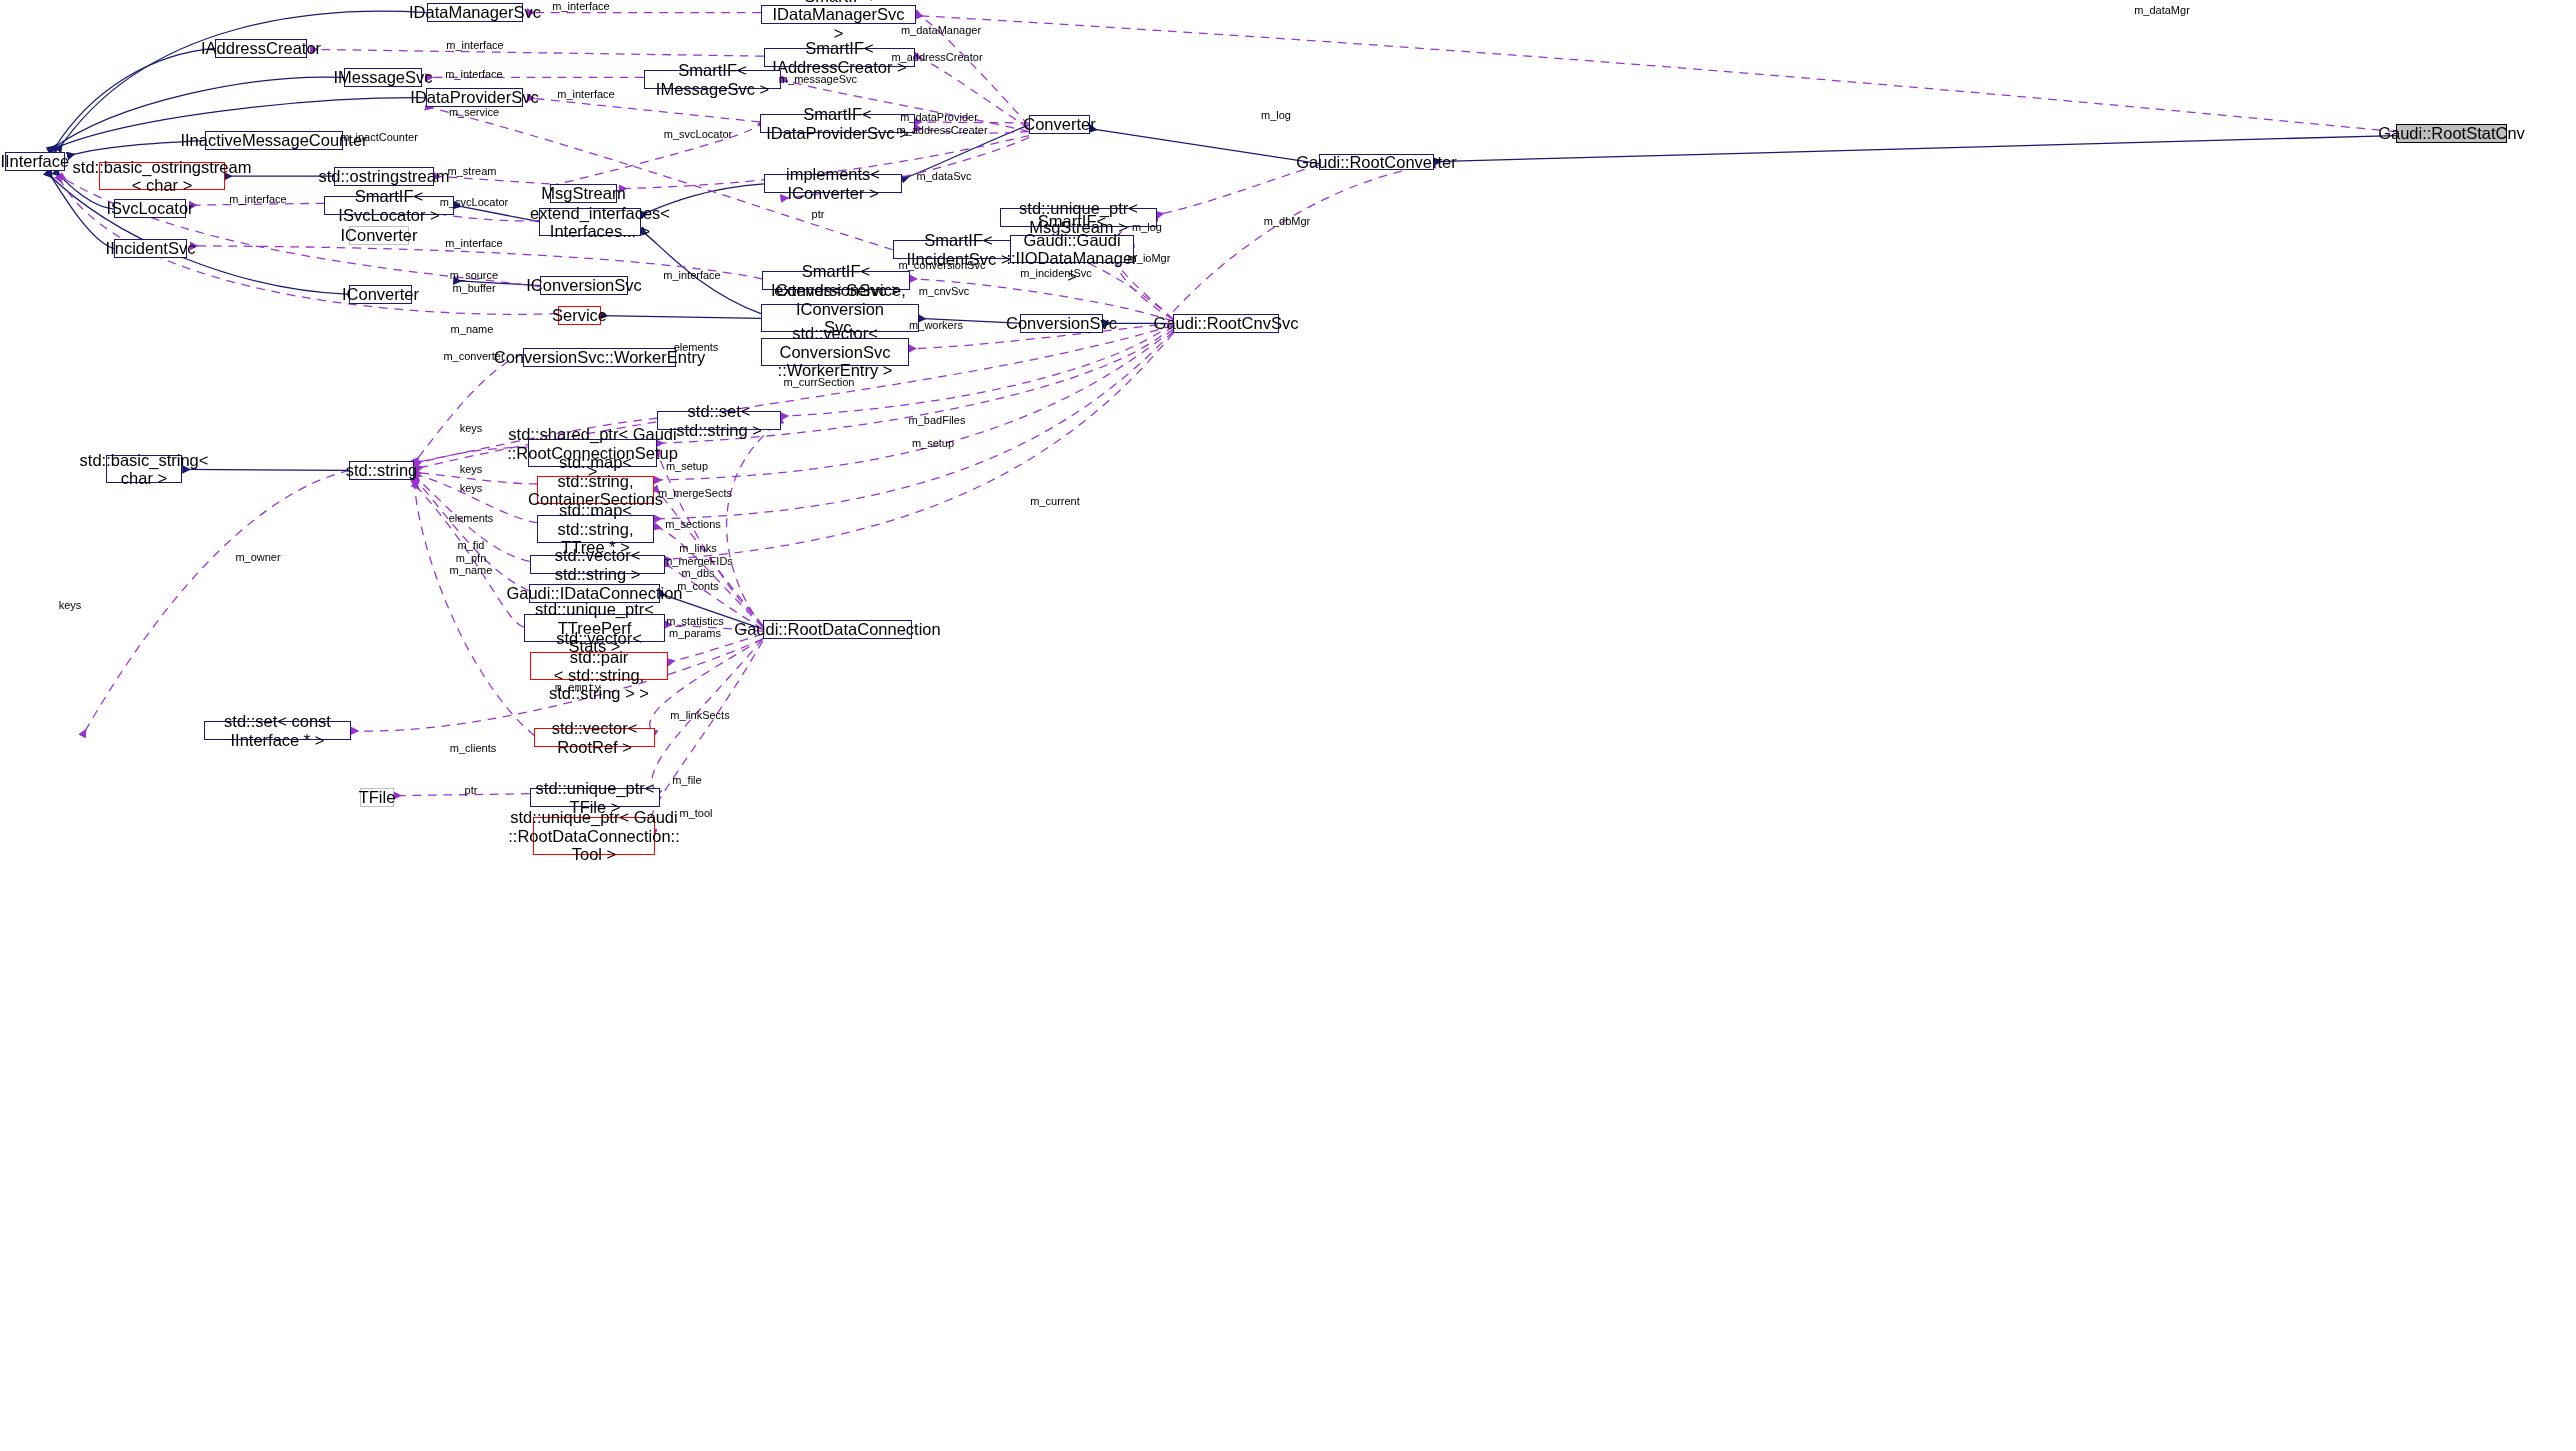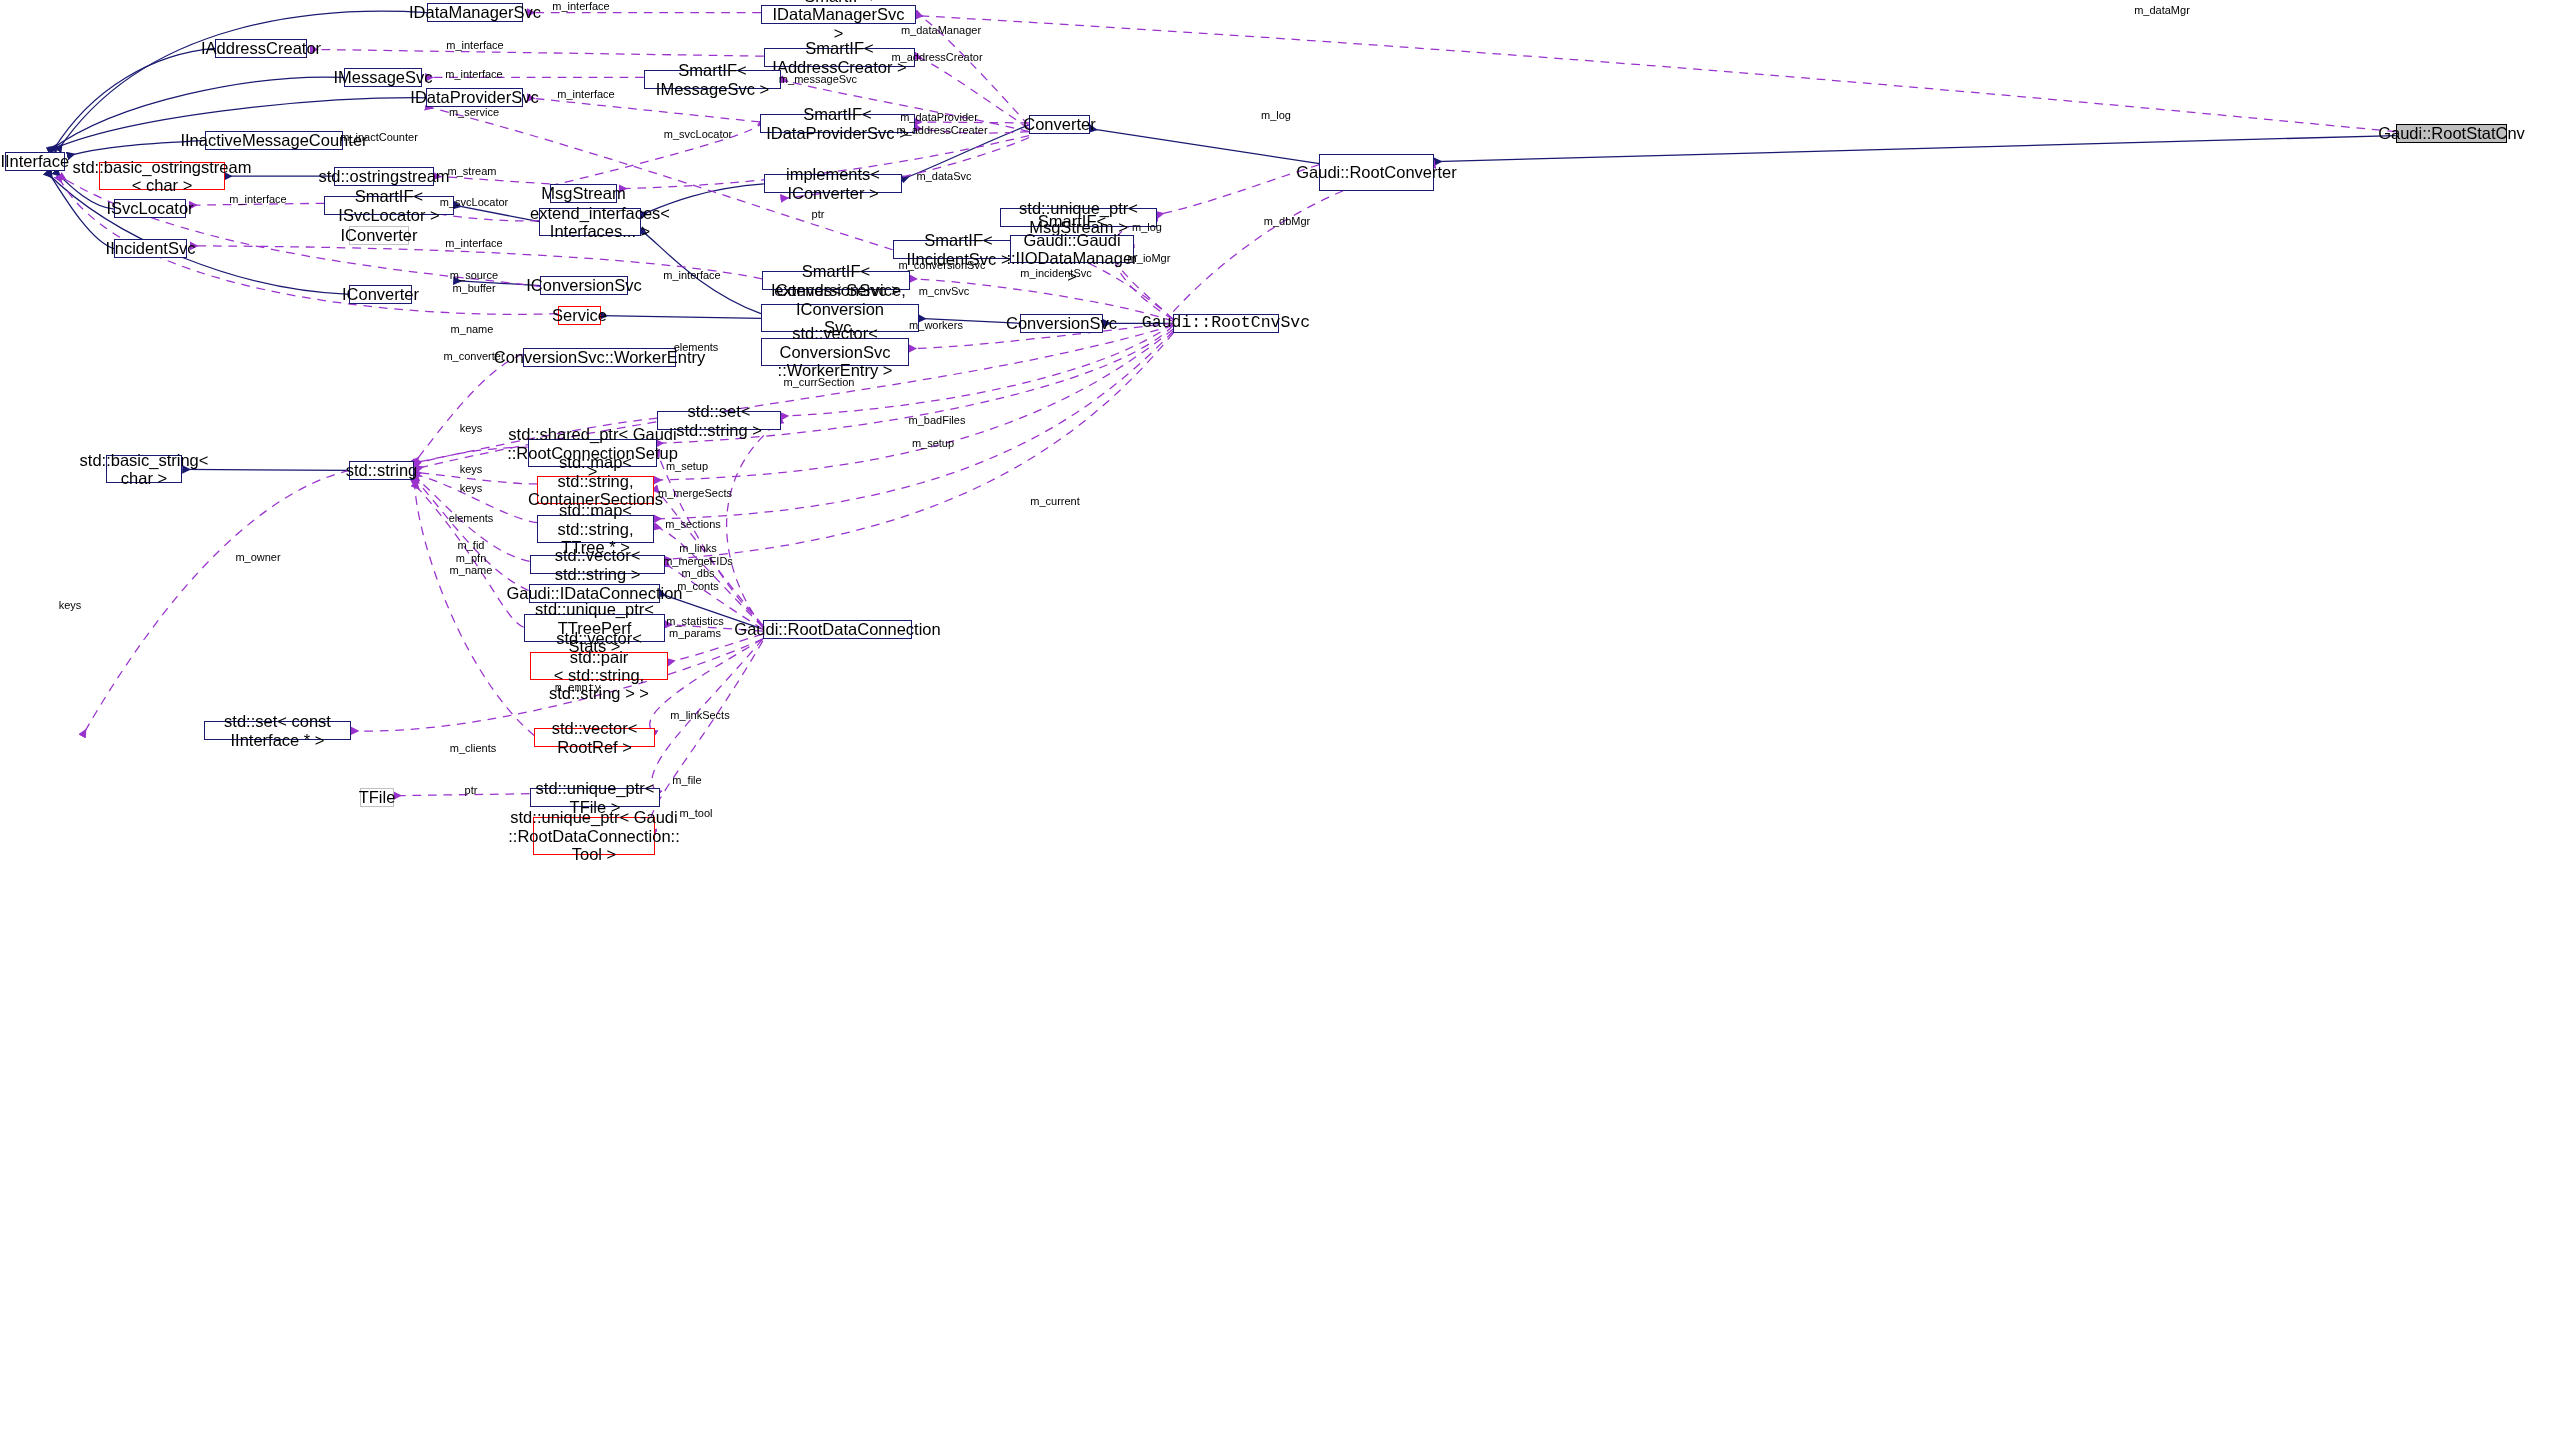--- a/index.html
+++ b/index.html
@@ -142,21 +142,21 @@
       <div class="node" style="left: 427px; top: 2.9px; width: 96px; height: 19.4px;">IDataManagerSvc</div>
       <div class="node" style="left: 761px; top: 4.8px; width: 155px; height: 19.4px;">SmartIF&lt; IDataManagerSvc &gt;</div>
       <div class="node highlight" style="left: 2396px; top: 124px; width: 111px; height: 19.4px;">Gaudi::RootStatCnv</div>
       <div class="node" style="left: 215px; top: 39px; width: 92px; height: 19.4px;">IAddressCreator</div>
       <div class="node" style="left: 764px; top: 48px; width: 151px; height: 19.4px;">SmartIF&lt; IAddressCreator &gt;</div>
       <div class="node" style="left: 344px; top: 68px; width: 78px; height: 19.4px;">IMessageSvc</div>
       <div class="node" style="left: 644px; top: 70px; width: 137px; height: 19.4px;">SmartIF&lt; IMessageSvc &gt;</div>
       <div class="node" style="left: 426px; top: 88px; width: 97px; height: 19.4px;">IDataProviderSvc</div>
       <div class="node" style="left: 760px; top: 114px; width: 155px; height: 19.4px;">SmartIF&lt; IDataProviderSvc &gt;</div>
       <div class="node" style="left: 1029px; top: 115px; width: 61px; height: 19.4px;">Converter</div>
-      <div class="node" style="left: 1319px; top: 154px; width: 115px; height: 37px;">Gaudi::RootConverter</div>
+      <div class="node" style="left: 1319px; top: 154px; width: 115px; height: 16px;">Gaudi::RootConverter</div>
       <div class="node" style="left: 205px; top: 131px; width: 138px; height: 19.4px;">IInactiveMessageCounter</div>
       <div class="node" style="left: 4.8px; top: 152px; width: 60px; height: 19.4px;">IInterface</div>
       <div class="node red" style="left: 99px; top: 162px; width: 126px; height: 28px;">std::basic_ostringstream
 &lt; char &gt;</div>
       <div class="node" style="left: 334px; top: 167px; width: 100px; height: 19.4px;">std::ostringstream</div>
       <div class="node" style="left: 550px; top: 184px; width: 67px; height: 19.4px;">MsgStream</div>
       <div class="node" style="left: 764px; top: 174px; width: 138px; height: 19.4px;">implements&lt; IConverter &gt;</div>
       <div class="node" style="left: 114px; top: 199px; width: 72px; height: 19.4px;">ISvcLocator</div>
       <div class="node" style="left: 324px; top: 196px; width: 130px; height: 19.4px;">SmartIF&lt; ISvcLocator &gt;</div>
       <div class="node" style="left: 539px; top: 208px; width: 102px; height: 28px; padding-left: 24px;">extend_interfaces&lt;
@@ -167,21 +167,21 @@
       <div class="node" style="left: 1010px; top: 235px; width: 124px; height: 28px;">SmartIF&lt; Gaudi::Gaudi
 ::IIODataManager &gt;</div>
       <div class="node" style="left: 114px; top: 239px; width: 73px; height: 19.4px;">IIncidentSvc</div>
       <div class="node" style="left: 540px; top: 276px; width: 88px; height: 19.4px;">IConversionSvc</div>
       <div class="node" style="left: 762px; top: 271px; width: 148px; height: 19.4px;">SmartIF&lt; IConversionSvc &gt;</div>
       <div class="node" style="left: 349px; top: 285px; width: 63px; height: 19.4px;">IConverter</div>
       <div class="node red" style="left: 558px; top: 306px; width: 43px; height: 19.4px;">Service</div>
       <div class="node" style="left: 761px; top: 304px; width: 158px; height: 28px;">extends&lt; Service, IConversion
 Svc, IAddressCreator &gt;</div>
       <div class="node" style="left: 1020px; top: 314px; width: 83px; height: 19.4px;">ConversionSvc</div>
-      <div class="node" style="left: 1173px; top: 314px; width: 106px; height: 19.4px; font-family: Liberation Mono, monospace;">Gaudi::RootCnvSvc</div>
+      <div class="node" style="left: 1173px; top: 314px; width: 106px; height: 19.4px;">Gaudi::RootCnvSvc</div>
       <div class="node" style="left: 523px; top: 348px; width: 153px; height: 19.4px;">ConversionSvc::WorkerEntry</div>
       <div class="node" style="left: 761px; top: 338px; width: 148px; height: 28px;">std::vector&lt; ConversionSvc
 ::WorkerEntry &gt;</div>
       <div class="node" style="left: 657px; top: 411px; width: 124px; height: 19.4px;">std::set&lt; std::string &gt;</div>
       <div class="node" style="left: 528px; top: 439px; width: 129px; height: 28px;">std::shared_ptr&lt; Gaudi
 ::RootConnectionSetup &gt;</div>
       <div class="node" style="left: 106px; top: 455px; width: 76px; height: 28px;">std::basic_string&lt;
 char &gt;</div>
       <div class="node" style="left: 349px; top: 461px; width: 65px; height: 19.4px;">std::string</div>
       <div class="node red" style="left: 537px; top: 476px; width: 117px; height: 28px;">std::map&lt; std::string,

